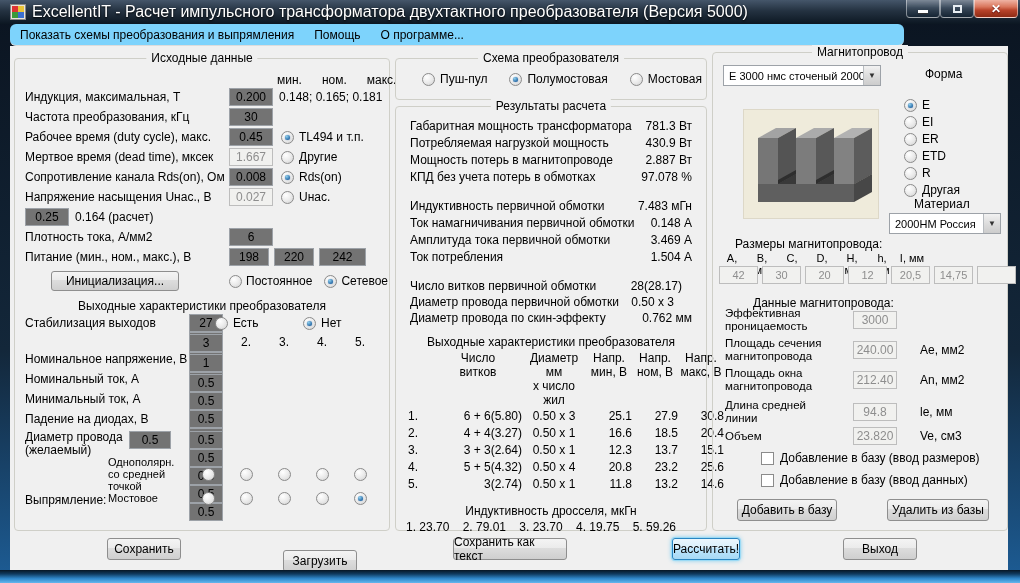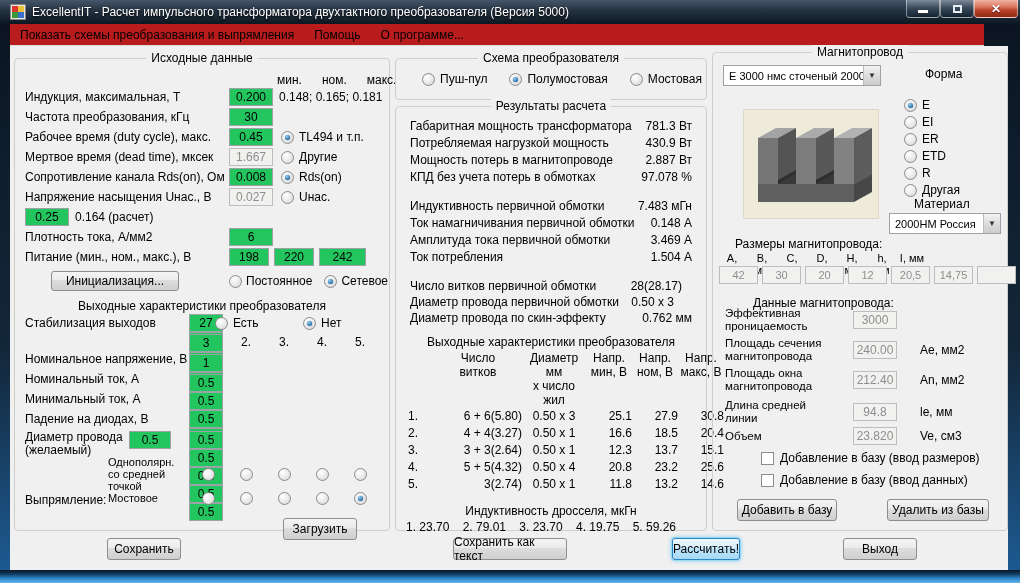--- a/index.html
+++ b/index.html
@@ -7,44 +7,44 @@
   body { font-family:"Liberation Sans", sans-serif; font-size:12px; color:#000; position:relative;
          background:linear-gradient(180deg,#0b1420,#13273a 60%,#1d5d96); overflow:hidden; }
 
   
   .titlebar { position:absolute; left:0; top:0; width:1020px; height:24px;
     background:linear-gradient(180deg,#45566a 0%,#243241 45%,#0c1722 100%); display:flex; align-items:center; }
   .app-icon { width:16px; height:16px; margin:0 6px 0 10px; position:relative; background:#e8e4da; border:1px solid #888; }
   .app-icon i { position:absolute; width:6px; height:6px; }
   .app-icon .q1{left:1px;top:1px;background:#d33;} .app-icon .q2{right:1px;top:1px;background:#e9c437;}
   .app-icon .q3{left:1px;bottom:1px;background:#3a9a3a;} .app-icon .q4{right:1px;bottom:1px;background:#3a6fd0;}
-  .title-text { color:#fff; font-size:12px; text-shadow:0 1px 2px #000; }
+  .title-text { color:#fff; font-size:16px; text-shadow:0 1px 2px #000; }
   .winbtn { position:absolute; top:0; height:18px; border:1px solid rgba(255,255,255,.45); border-top:none;
     border-radius:0 0 4px 4px; display:flex; align-items:center; justify-content:center;
     background:linear-gradient(180deg,rgba(255,255,255,.30),rgba(130,150,170,.18) 45%,rgba(15,35,55,.35)); cursor:pointer; }
   .winbtn.min { left:906px; width:34px; } .winbtn.max { left:940px; width:34px; }
   .winbtn.close { left:974px; width:44px;
     background:linear-gradient(180deg,#eFb3a4,#d9765c 40%,#b8432a 60%,#8f2a14); }
   .glyph-min { width:10px; height:3px; background:#fff; box-shadow:0 1px 1px #333; margin-top:6px;}
   .glyph-max { width:9px; height:8px; border:2px solid #e7edf2; }
   .glyph-close { color:#fff; font-weight:bold; font-size:12px; text-shadow:0 1px 1px #500; }
 
-  .menubar { position:absolute; left:10px; top:24px; width:974px; height:22px; background:#b91c1c;
-    border-bottom:1px solid #DCDCDC; display:flex; align-items:center; }
+  .menubar { position:absolute; left:10px; top:24px; width:894px; height:22px; background:#7dd3fc;
+    border-bottom:1px solid #DCDCDC; display:flex; align-items:center;border-radius:6px; }
   .menu-item { padding:3px 10px; cursor:pointer; }
 
   .client { position:absolute; left:10px; top:46px; width:998px; height:524px; background:#F0F0F0; }
   .bottomedge { position:absolute; left:0; bottom:0; width:1020px; height:13px;
     background:linear-gradient(180deg,#071624 0%,#0f3a5f 30%,#2f86c8 65%,#63b7ee 100%); }
 
   
   .gb { position:absolute; border:1px solid #CFCFC8; border-radius:4px; }
   .gb-title { position:absolute; top:-8px; left:50%; transform:translateX(-50%); background:#F0F0F0;
     padding:0 5px; white-space:nowrap; }
-  .tb { background:#22c55e; border:1px solid #9DA2A8; height:18px; display:inline-flex; align-items:center;
+  .tb { background:#737373; border:1px solid #9DA2A8; height:18px; display:inline-flex; align-items:center;
     justify-content:center; font-size:12px; }
   .tb.dis { background:#F1F1EF; border-color:#BDBDBD; color:#8e8e8e; }
   .radio { width:13px; height:13px; border-radius:50%; border:1px solid #8b8b8b; flex:none;
     background:radial-gradient(circle at 35% 30%, #ffffff, #e9e9e9 55%, #cfcfcf); display:inline-block; position:relative; }
   .radio.on::after { content:''; position:absolute; left:3px; top:3px; width:5px; height:5px; border-radius:50%;
     background:radial-gradient(circle at 35% 30%, #8fd0ef, #1d5f9e 80%); box-shadow:0 0 1px #1d5f9e; }
   .check { width:13px; height:13px; border:1px solid #8b8b8b; background:#fff; display:inline-block; flex:none; }
   .btn { position:absolute; height:22px; border:1px solid #8E8E8E; border-radius:3px; font-size:12px;
     display:flex; align-items:center; justify-content:center; cursor:pointer; color:#000;
     background:linear-gradient(180deg,#F4F4F4,#EBEBEB 45%,#DDDDDD 46%,#CFCFCF); }
@@ -569,19 +569,19 @@
     <div class="abs cbrow" style="left:48px;top:420px">
       <span class="check"></span>
       <span>Добавление в базу (ввод данных)</span>
     </div>
 
     <span class="btn" style="left:24px;top:446px;width:100px">Добавить в базу</span>
     <span class="btn" style="left:174px;top:446px;width:102px">Удалить из базы</span>
   </div>
 
   <span class="btn" style="left:97px;top:492px;width:74px">Сохранить</span>
-  <span class="btn" style="left:273px;top:472px;width:74px">Загрузить</span>
+  <span class="btn" style="left:273px;top:504px;width:74px">Загрузить</span>
   <span class="btn" style="left:443px;top:492px;width:114px">Сохранить как текст</span>
   <span class="btn default" style="left:662px;top:492px;width:68px">Рассчитать!</span>
   <span class="btn" style="left:833px;top:492px;width:74px">Выход</span>
 </div>
 
 <div class="bottomedge"></div>
 
 </body></html>

